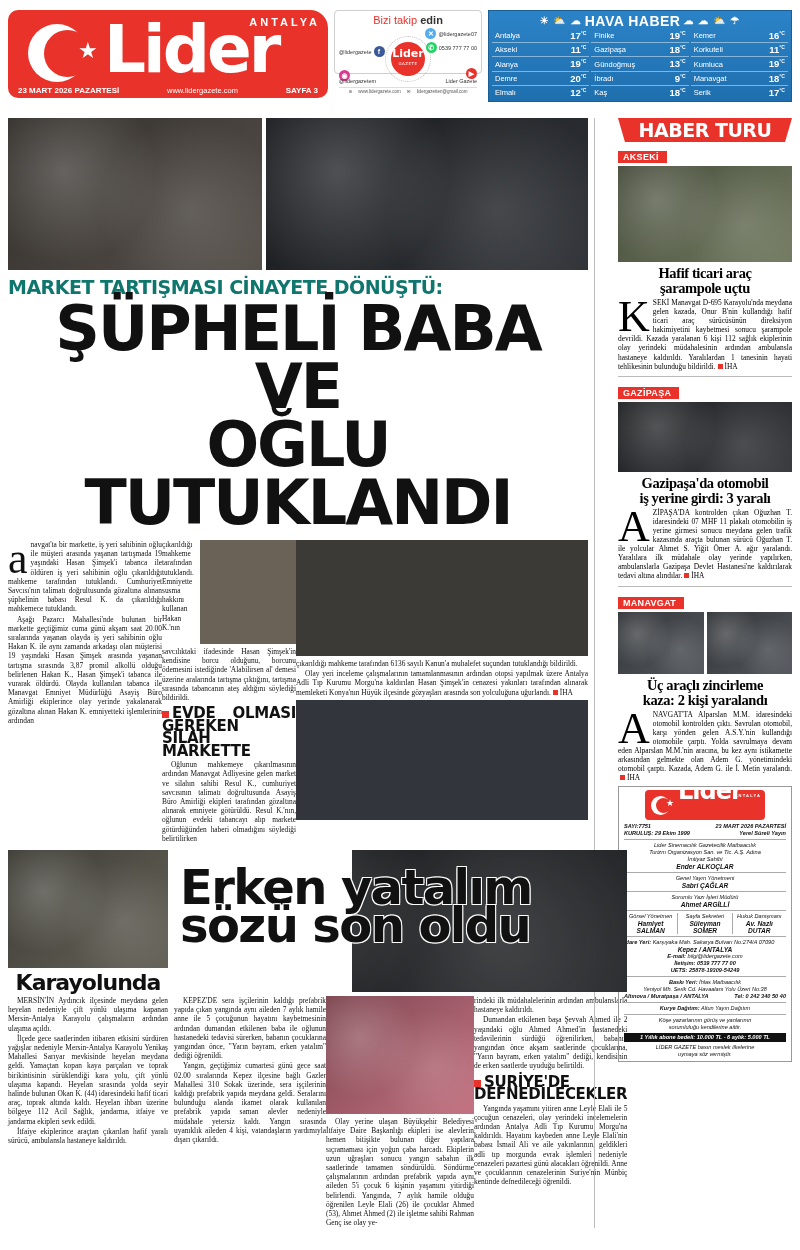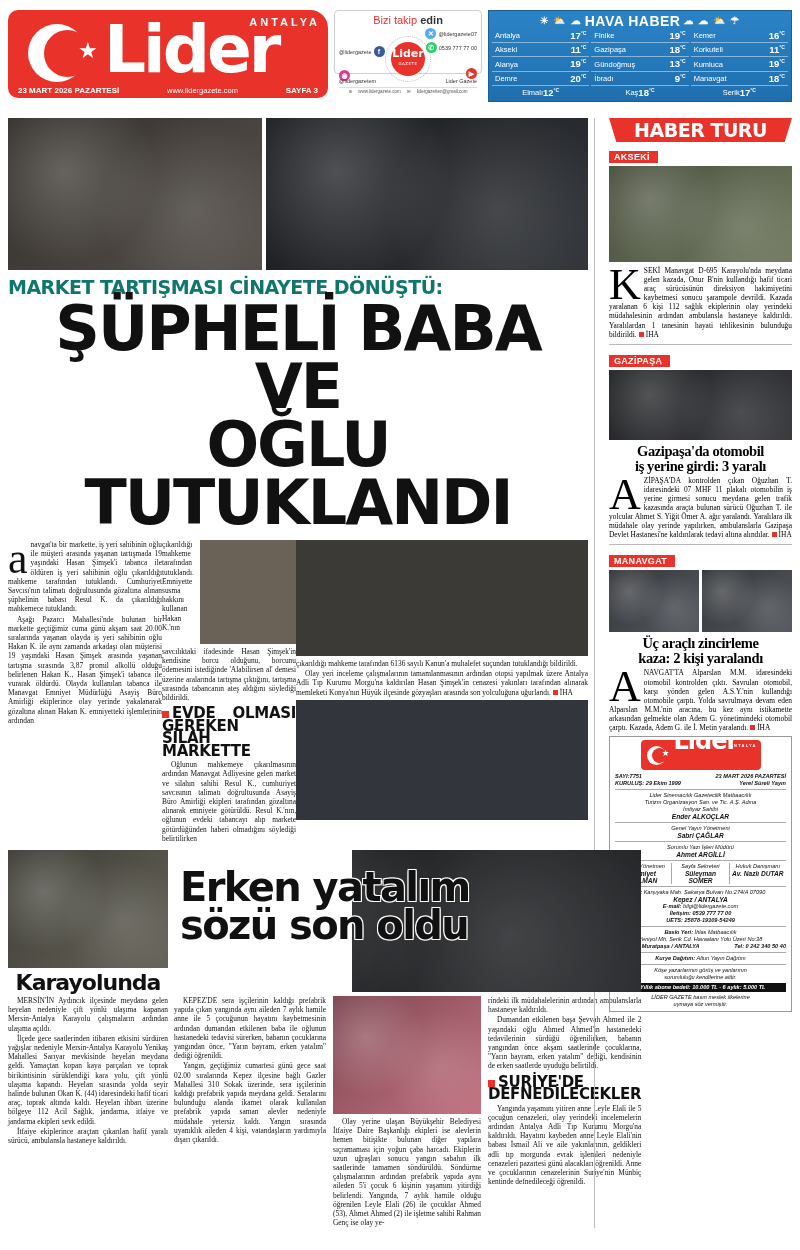--- a/index.html
+++ b/index.html
@@ -77,29 +77,29 @@
     border: 1px solid #1b5e96; padding: 2px 3px; display: flex; flex-direction: column;
   }
   .w-title { color: #fff; font-family: "Liberation Sans", sans-serif; font-weight: bold;
     font-size: 14px; text-align: center; letter-spacing: .5px; line-height: 16px;
     display: flex; align-items: center; justify-content: center; gap: 3px; }
   .w-title .suns { font-size: 10px; letter-spacing: 1px; }
   .w-cols { display: flex; flex: 1; gap: 2px; }
   .w-col { flex: 1; display: flex; flex-direction: column; }
   .w-row { display: flex; justify-content: space-between; align-items: center;
     border-bottom: 1px solid rgba(255,255,255,.45); flex: 1; padding: 0 3px; }
-  .w-row:last-child { border-bottom: none; justify-content: center; }
+  .w-row:last-child { border-bottom: none; }
   .w-city { color: #fff; font-family: "Liberation Sans", sans-serif; font-size: 7.5px; }
   .w-temp { color: #fff; font-family: "Liberation Sans", sans-serif; font-size: 9.5px; font-weight: bold; }
   .w-temp sup { font-size: 5px; }
 
   
   .content { display: flex; padding: 0 8px 6px 8px; gap: 6px; }
   .left-main { width: 580px; flex: 0 0 580px; }
-  .right-rail { width: 198px; flex: 0 0 198px; border-left: 1px solid #bbb; padding-left: 14px; }
+  .right-rail { width: 198px; flex: 0 0 198px; border-left: 1px solid #bbb; padding-left: 23px; }
 
   
   .photo { background: #2e3338; position: relative; overflow: hidden; }
   .photo::after { content: ""; position: absolute; inset: 0;
     background:
       radial-gradient(circle at 22% 35%, rgba(255,255,255,.22), transparent 42%),
       radial-gradient(circle at 72% 60%, rgba(255,255,255,.14), transparent 45%),
       linear-gradient(135deg, rgba(0,0,0,.35), rgba(255,255,255,.06)); }
   .photo-strip { display: flex; gap: 4px; margin-bottom: 6px; }
   .p1 { flex: 0 0 254px; height: 152px; background: #4c4640; }
@@ -138,25 +138,25 @@
   .pkg2 { display: flex; gap: 6px; margin-top: 6px; }
   .pkg2-left { flex: 0 0 160px; }
   .pkg2-right { flex: 1; }
   .small-photo { width: 100%; height: 118px; background: #5c5a4f; }
   .mid-head { font-family: "DejaVu Sans", sans-serif; font-weight: bold; font-size: 22px;
     line-height: 21px; letter-spacing: -1px; text-align: center; margin: 4px 0 3px 0; color:#111; }
   .hero2 { position: relative; height: 142px; background: #1d1f22; overflow: hidden; }
   .hero2 .ktxt { position: absolute; left: 6px; top: 2px; color: #e8322a;
     font-family: "DejaVu Sans", sans-serif; font-weight: bold; font-size: 14.5px; letter-spacing: -.4px; z-index: 3;}
   .hero2 .htxt { position: absolute; left: 6px; top: 18px; color: #111; z-index: 3;
-    font-family: "DejaVu Sans", sans-serif; font-weight: bold; font-size: 40px; line-height: 38px;
+    font-family: "DejaVu Sans", sans-serif; font-weight: bold; font-size: 48px; line-height: 38px;
     letter-spacing: -1.6px; text-shadow: 1px 1px 0 #fff, -1px -1px 0 #fff, 1px -1px 0 #fff, -1px 1px 0 #fff; }
   .hero2 .leftwhite { position: absolute; left: 0; top: 0; width: 178px; height: 100%; background: #fff; z-index: 1; }
 
-  .cols-k { display: flex; gap: 7px; margin-top: 4px; }
+  .cols-k { display: flex; margin-top: 4px; }
   .ck { font-size: 7.4px; line-height: 9.2px; text-align: justify; }
   .ck1 { flex: 0 0 152px; } .ck2 { flex: 0 0 148px; } .ck3 { flex: 1; }
   .kids-photo { width: 100%; height: 118px; background: #c06a7a; margin-bottom: 3px; }
 
   
   .rail-title {
     background: #e8322a; color: #fff; font-family: "DejaVu Sans", sans-serif; font-weight: bold;
     font-size: 19px; text-align: center; letter-spacing: -.5px; line-height: 24px;
     clip-path: polygon(0 0, 100% 0, 96% 100%, 4% 100%); margin-bottom: 4px;
   }
@@ -422,20 +422,24 @@
         </div>
       </div>
     </div>
 
     <div class="right-rail">
       <div class="rail-title">HABER TURU</div>
 
       <div>
         <span class="tag">AKSEKİ</span>
         <div class="photo rail-photo"></div>
+        <div class="rail-head">
+          <div>Hafif ticari araç</div>
+          <div>şarampole uçtu</div>
+        </div>
         <div class="rail-body">
           <p class="dropcap"><span>KSEKİ Manavgat D-695 Karayolu'nda meydana gelen kazada, Onur B'nin kullandığı hafif ticari araç sürücüsünün direksiyon hakimiyetini kaybetmesi sonucu şarampole devrildi. Kazada yaralanan 6 kişi 112 sağlık ekiplerinin olay yerindeki müdahalesinin ardından ambulansla hastaneye kaldırıldı. Yaralılardan 1 tanesinin hayati tehlikesinin bulunduğu bildirildi.</span><span class="src"></span><span>İHA</span></p>
         </div>
       </div>
 
       <div class="rail-sep"></div>
 
       <div>
         <span class="tag">GAZİPAŞA</span>
         <div class="photo rail-photo2"></div>

